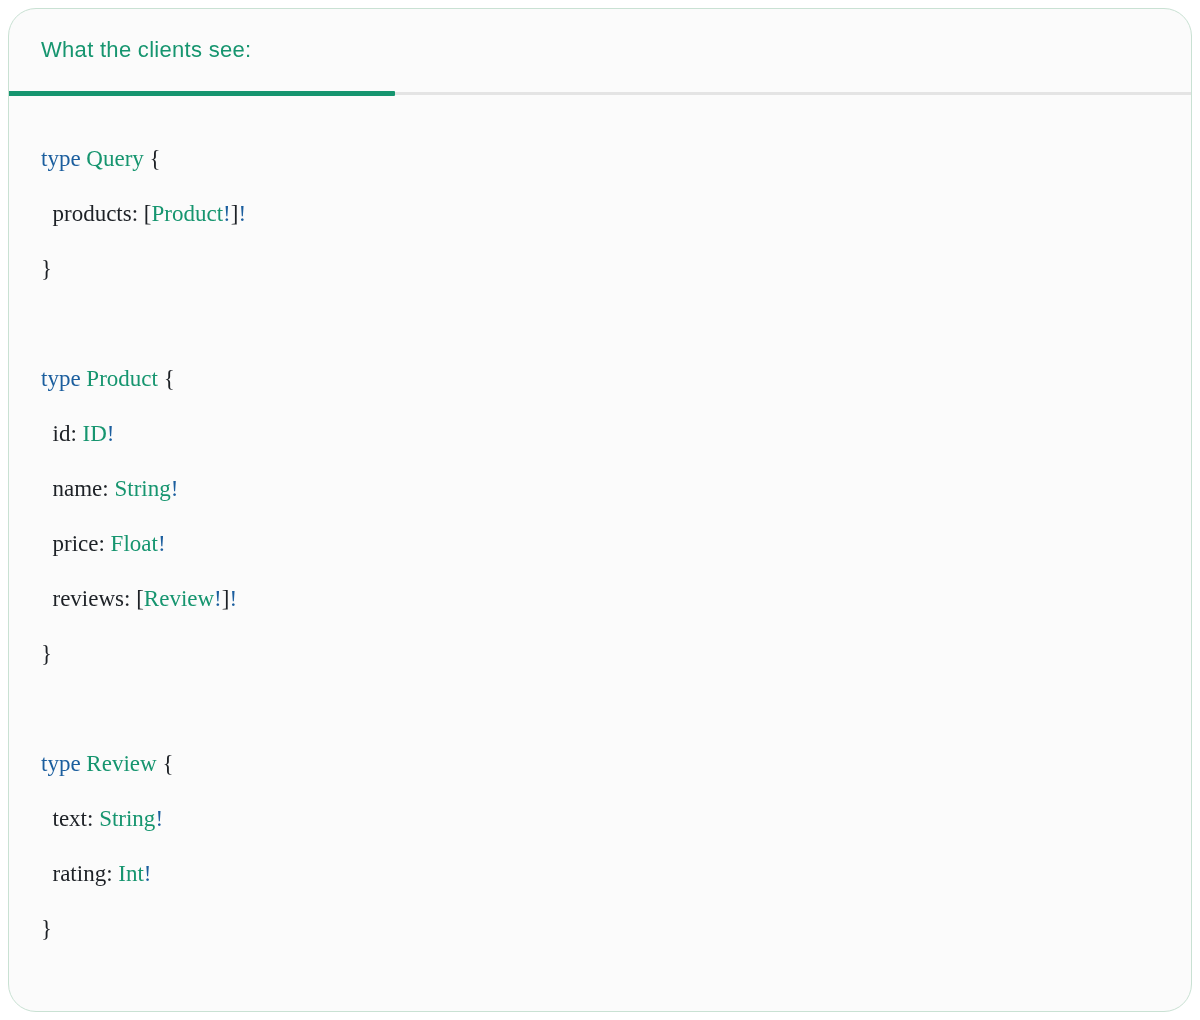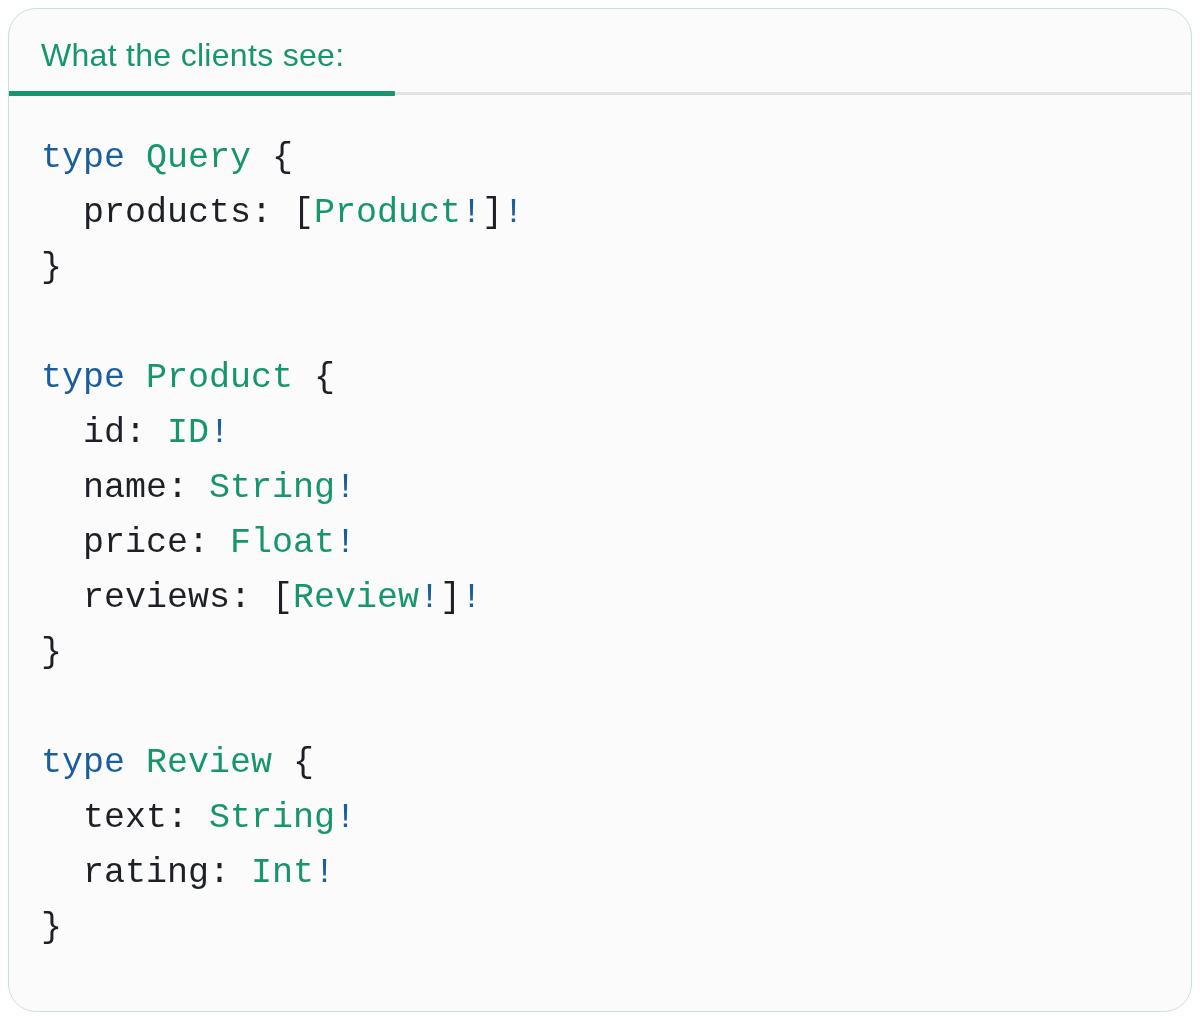--- a/index.html
+++ b/index.html
@@ -30,40 +30,40 @@
   }
   .tabbar {
     position: relative;
     height: 86px;
     border-bottom: 3px solid var(--divider);
   }
   .tab-label {
     position: absolute;
     left: 32px;
     top: 28px;
-    font-size: 32px;
+    font-size: 22px;
     letter-spacing: 0.3px;
     color: var(--teal);
     font-weight: 500;
     cursor: default;
   }
   .tab-underline {
     position: absolute;
     left: -10px;           
     bottom: -4px;
     width: 396px;
     height: 5px;
     background: var(--teal);
     border-radius: 0 1px 1px 0;
   }
   .code {
     margin: 0;
     padding: 36px 0 0 32px;
-    font-family: Liberation Mono, monospace;
-    font-size: 35px;
+    font-family: Liberation Serif, serif;
+    font-size: 23px;
     line-height: 55px;
     color: var(--ink);
     white-space: pre;
   }
   .code-line { height: 55px; }
   .tok-kw   { color: var(--blue); }
   .tok-ty   { color: var(--teal); }
   .tok-pl   { color: var(--ink); }
 </style>
 </head>

